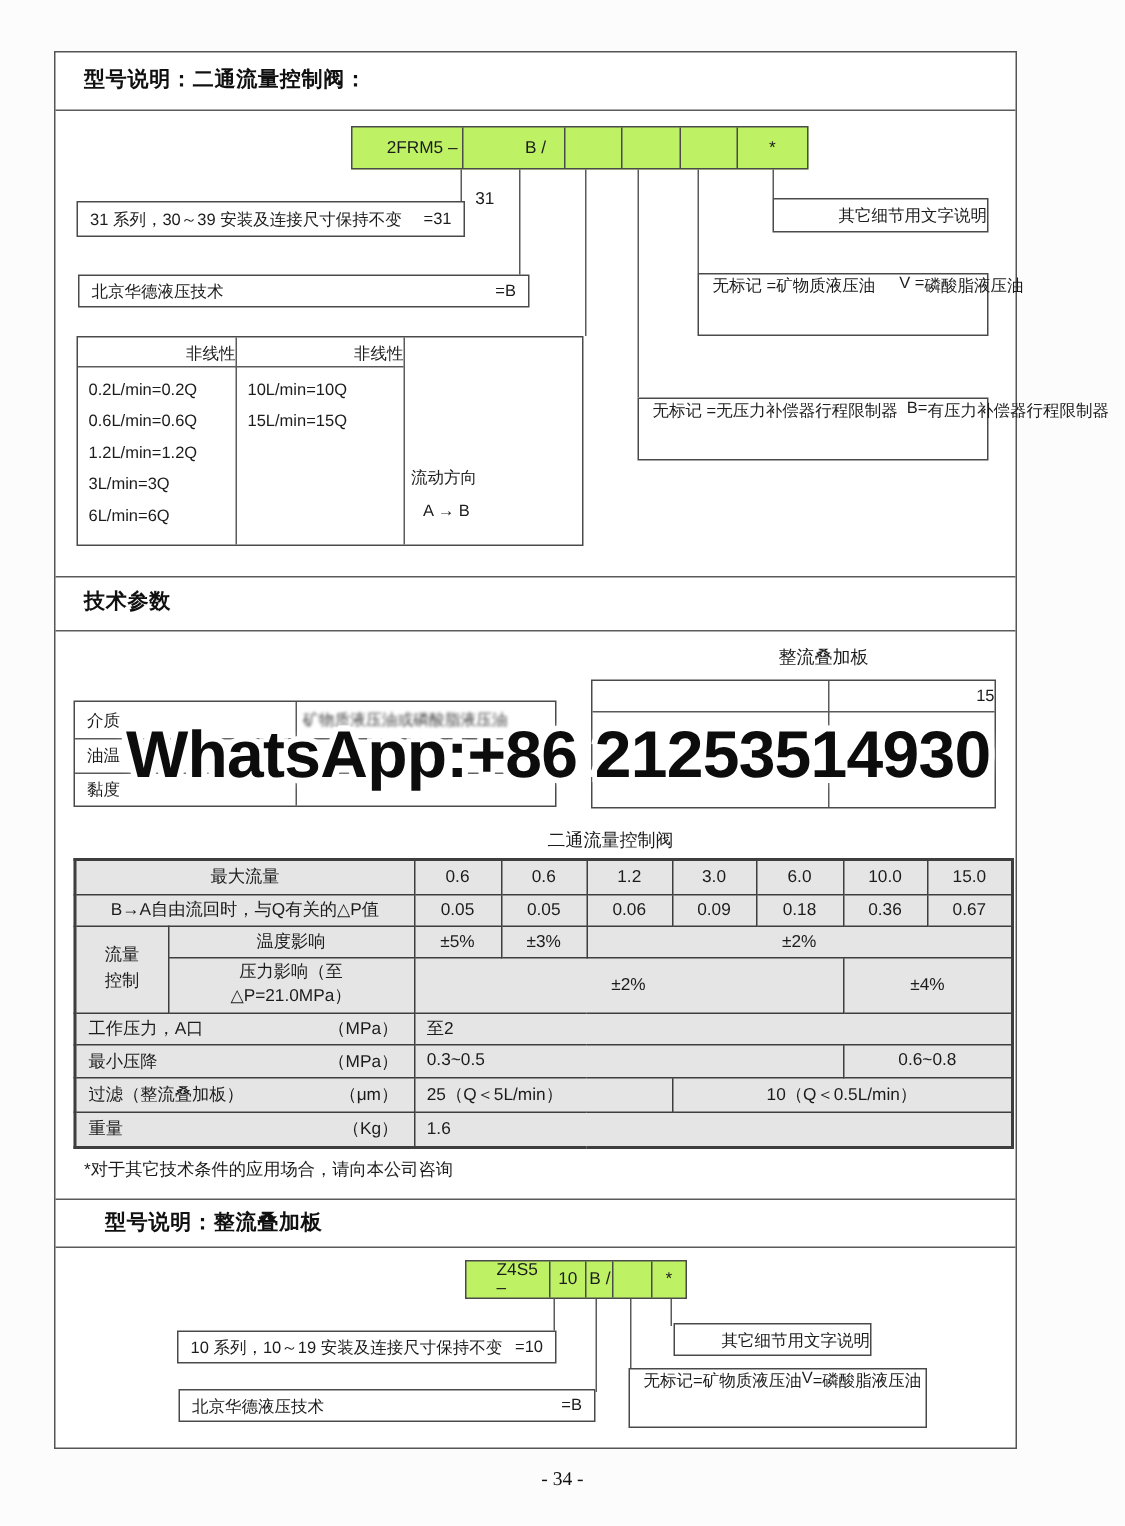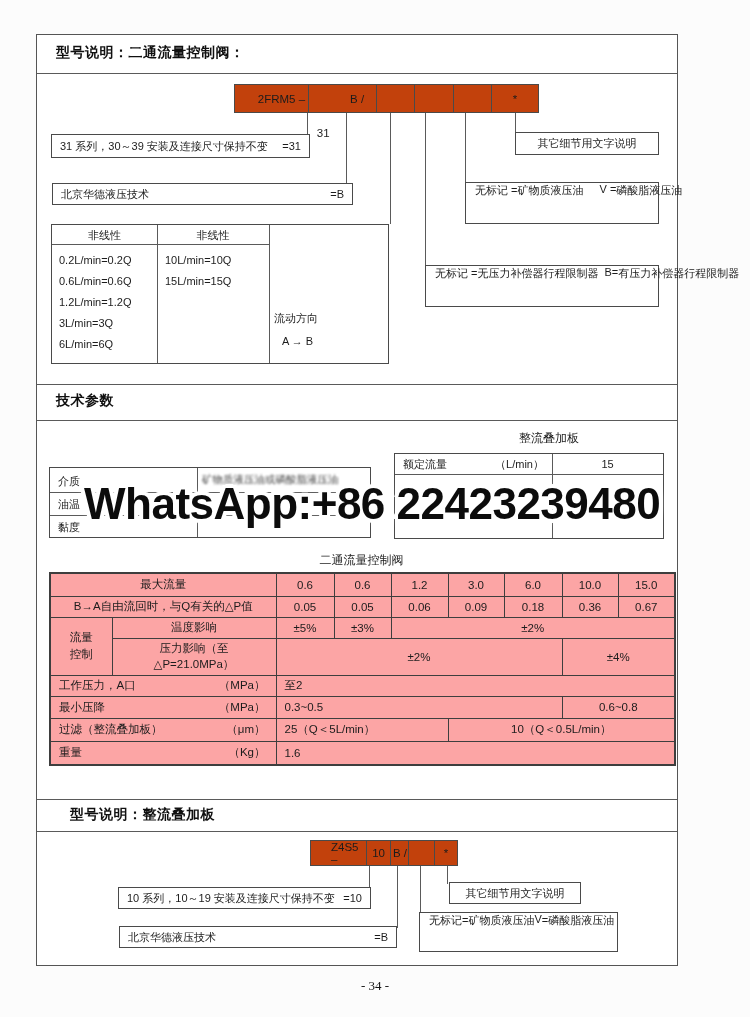--- a/index.html
+++ b/index.html
@@ -13,33 +13,33 @@
   }
   #page {
     position: absolute; left: 36px; top: 34px;
     width: 642px; height: 932px;
     border: 1.5px solid #555; background: #fff;
   }
   .abs { position: absolute; }
   .hl { position: absolute; height: 1px; background: #5a5a5a; }
   .vl { position: absolute; width: 1px; background: #5a5a5a; }
   .sec-title { position: absolute; font-size: 14px; font-weight: bold; color: #101010; letter-spacing: 0.5px; }
-  .mrow { position: absolute; display: flex; border: 1.2px solid #4a4a4a; background:#c2410c;padding-left:20px; }
+  .mrow { position: absolute; display: flex; border: 1.2px solid #4a4a4a; background:#bef264;padding-left:20px; }
   .mcell { border-right: 1.2px solid #4a4a4a; display: flex; align-items: center; justify-content: center; font-size: 11.5px; }
   .mcell:last-child { border-right: none; }
   .co { position: absolute; border: 1.2px solid #4a4a4a; background: #fff; font-size: 11px; color: #1c1c1c; }
   .co.sb { display: flex; align-items: center; justify-content: space-between; padding: 0 8px; white-space: nowrap; }
   .co.two { display: flex; flex-direction: row; justify-content: space-evenly; padding: 0 9px; }
   .co .rw { display: flex; justify-content: space-between; white-space: nowrap; }
   .co .rw .ind { padding-left: 16px; }
   .co .rw .ind2 { padding-left: 6px; }
-  .ctr { display: flex; align-items: center; justify-content: center; }
+  .ctr { display: flex; align-items: center; justify-content: flex-end; }
   .small { font-size: 11px; }
   .blurry { filter: blur(1.1px); color: #474747; white-space: nowrap; }
-  table.main { position: absolute; border-collapse: collapse; table-layout: fixed; background: #fca5a5; border: 2px solid #3e3e3e; }
+  table.main { position: absolute; border-collapse: collapse; table-layout: fixed; background: #e5e5e5; border: 2px solid #3e3e3e; }
   table.main td { border: 1px solid #3e3e3e; font-size: 11.5px; text-align: center; vertical-align: middle; padding: 0; }
   table.main td.lft { text-align: left; padding-left: 8px; margin-top: 45px; }
   .lblu { display: flex; justify-content: space-between; padding: 0 10px 0 8px; }
   .wrapnarrow { display: inline-block; width: 27px; line-height: 1.5; }
   .twoline { line-height: 1.35; }
   #wm {
     position: absolute; left: 84px; top: 479px; z-index: 50;
     font-size: 44px; font-weight: bold; letter-spacing: -0.5px; white-space: nowrap;
     color: #0c0c0c;
     text-shadow: -3px -3px 0 #fff, 3px -3px 0 #fff, -3px 3px 0 #fff, 3px 3px 0 #fff,
@@ -133,24 +133,20 @@
 
   <div class="hl" style="left:0; top:349px; width:100%;"></div>
   <div class="sec-title" style="left:19px; top:357px;">技术参数</div>
   <div class="hl" style="left:0; top:385px; width:100%;"></div>
 
   <div class="abs" style="left:482px; top:395px; font-size:12px;">整流叠加板</div>
 
   <div class="co" style="left:357px; top:418px; width:270px; height:86px;">
     <div class="hl" style="left:0; top:20px; width:268px;"></div>
     <div class="vl" style="left:157px; top:0; height:84px;"></div>
-    <div class="abs" style="left:0; top:0; width:157px; height:20px; display:flex; justify-content:space-between; align-items:center; padding:0 8px; font-size:11px;">
-      <span>额定流量</span>
-      <span>（L/min）</span>
-    </div>
     <div class="abs ctr" style="left:157px; top:0; width:111px; height:20px; font-size:11px;">15</div>
   </div>
 
   <div class="co" style="left:12px; top:432px; width:322px; height:71px;">
     <div class="vl" style="left:147px; top:0; height:69px;"></div>
     <div class="hl" style="left:0; top:24px; width:320px;"></div>
     <div class="hl" style="left:0; top:47px; width:320px;"></div>
     <div class="abs small" style="left:8px; top:3px; line-height:21px;">介质</div>
     <div class="abs small" style="left:8px; top:26px; line-height:21px;">油温</div>
     <div class="abs small" style="left:8px; top:49px; line-height:21px;">黏度</div>
@@ -241,20 +237,21 @@
         <div class="lblu">
           <span>重量</span>
           <span>（Kg）</span>
         </div>
       </td>
       <td colspan="7" class="lft">1.6</td>
     </tr>
   </tbody>
     </table>
 
+  <div class="abs" style="left:19px; top:737px; font-size:11.5px;">*对于其它技术条件的应用场合，请向本公司咨询</div>
 
   <div class="hl" style="left:0; top:764px; width:100%;"></div>
   <div class="sec-title" style="left:33px; top:771px;">型号说明：整流叠加板</div>
   <div class="hl" style="left:0; top:796px; width:100%;"></div>
 
   <div class="mrow" style="left:273px; top:805px; width:148px; height:26px;">
     <div class="mcell" style="width:42px;">Z4S5 –</div>
     <div class="mcell" style="width:29px;">10</div>
     <div class="mcell" style="width:21px;">B /</div>
     <div class="mcell" style="width:30px;"></div>
@@ -286,14 +283,14 @@
       <span>=矿物质液压油</span>
     </div>
     <div class="rw">
       <span>V</span>
       <span>=磷酸脂液压油</span>
     </div>
   </div>
 
 </div>
 
-<div id="wm">WhatsApp:+86 22423239480</div>
+<div id="wm">WhatsApp:+86 21253514930</div>
 <div id="pagenum">- 34 -</div>
 
 </body></html>

